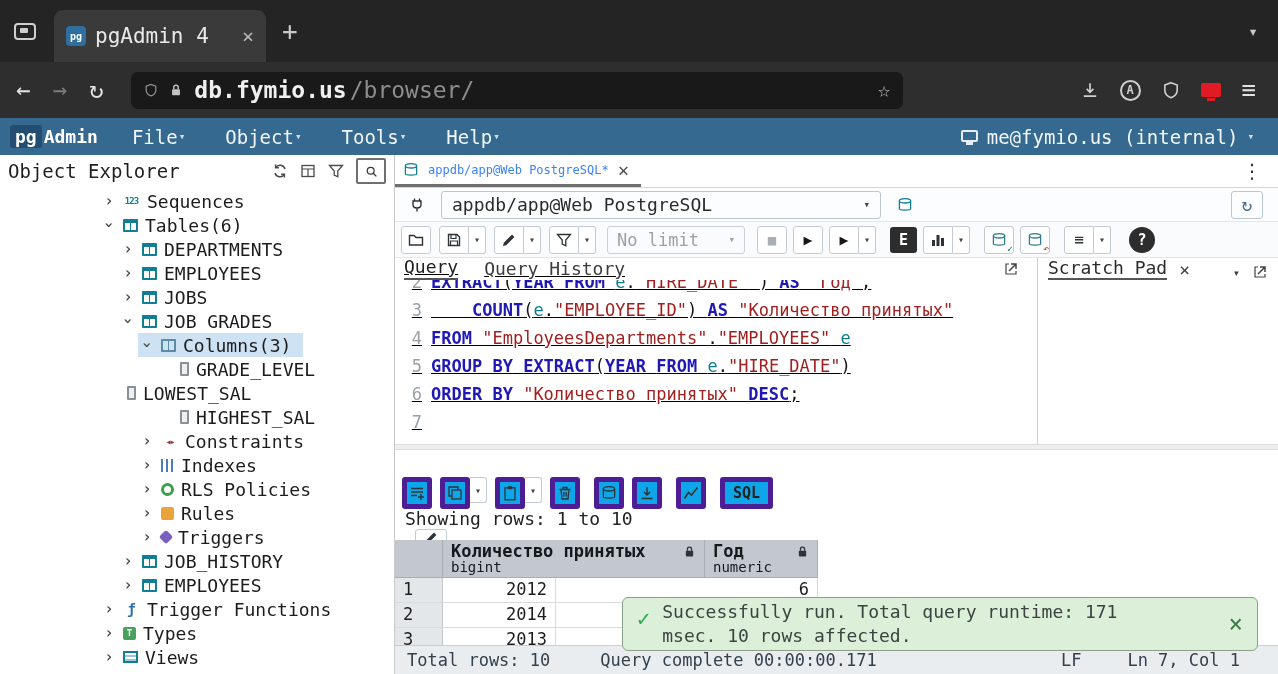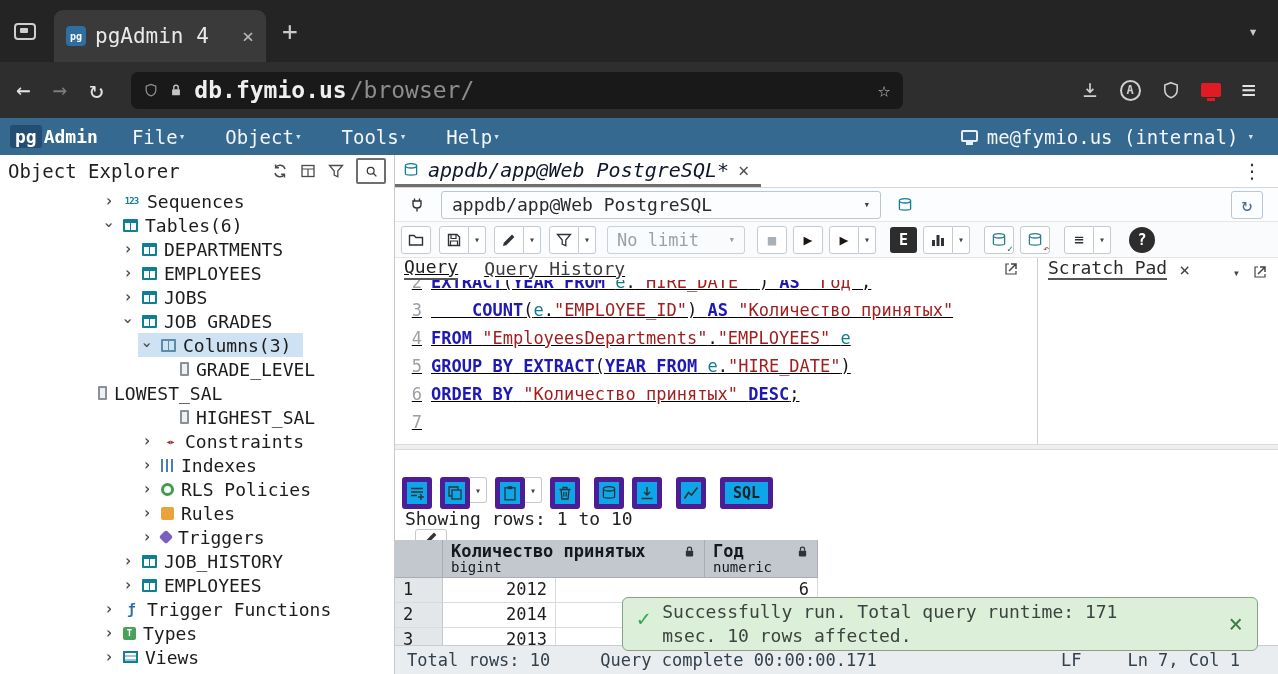--- a/index.html
+++ b/index.html
@@ -71,21 +71,21 @@
   .ti-trigger-function::before { content:"ƒ"; color:#2d6fa3; font-weight:bold; font-size:14px; }
   .ti-type { width:13px; height:13px; background:#4aa15c; border-radius:2px; color:#fff; display:flex; align-items:center; justify-content:center; }
   .ti-type::before { content:"T"; font-size:9px; font-weight:bold; }
   .ti-view { width:15px; height:12px; border:2px solid #0f7f95; background:repeating-linear-gradient(#fff 0 2px,#9fc6d0 2px 4px); }
   .ti-table-red::before { content:"◆"; color:#c01c28; font-size:13px; }
 
   
   #main { position:absolute; left:395px; top:155px; width:883px; height:519px; background:#fff; }
   .qt-tabbar { position:absolute; left:0; top:0; width:883px; height:33px; border-bottom:1px solid #d5d5d5; display:flex; align-items:center; background:#fff; }
   .qt-tab { display:flex; align-items:center; gap:9px; height:100%; padding:0 12px 0 8px; border-bottom:3px solid #6f6f6f; }
-  .qt-tab-label { font-size:20px; color:#0f172a;font-style:italic; }
+  .qt-tab-label { font-size:12px; color:#3b82f6; }
   .qt-tab-close { color:#555; font-size:19px; }
   .kebab { margin-left:auto; padding-right:16px; color:#333; font-size:20px; }
 
   .conn-bar { position:absolute; left:0; top:33px; width:883px; height:34px; display:flex; align-items:center; gap:9px; padding:0 7px; background:#fcfdfe; border-bottom:1px solid #e6e6e6; }
   .icon-btn { display:inline-flex; align-items:center; justify-content:center; width:30px; height:28px; color:#2e3436; }
   .conn-combo { width:440px; height:28px; border:1px solid #bcc6cf; border-radius:3px; display:flex; align-items:center; padding:0 10px; font-size:18px; color:#2b2b2b; }
   .conn-combo .caret { margin-left:auto; font-size:11px; color:#444; }
   .conn-refresh { margin-left:auto; width:32px; height:28px; border:1px solid #bcc6cf; border-radius:3px; display:flex; align-items:center; justify-content:center; color:#4a6f8c; font-size:18px; margin-right:8px;}
 
   .toolbar { position:absolute; left:0; top:67px; width:883px; height:36px; background:#fafbfc; border-bottom:1px solid #e6e6e6; display:flex; align-items:center; padding-left:6px; }
@@ -385,21 +385,21 @@
             <span class="tree-label">Columns(3)</span>
           </span>
         </div>
         <div class="tree-row" style="padding-left: 157px;">
           <span class="tree-inner">
             <span class="chev none">›</span>
             <span class="ti ti-column"></span>
             <span class="tree-label">GRADE_LEVEL</span>
           </span>
         </div>
-        <div class="tree-row" style="padding-left: 75px;">
+        <div class="tree-row" style="padding-left: 104px;">
           <span class="tree-inner">
             <span class="chev none">›</span>
             <span class="ti ti-column"></span>
             <span class="tree-label">LOWEST_SAL</span>
           </span>
         </div>
         <div class="tree-row" style="padding-left: 157px;">
           <span class="tree-inner">
             <span class="chev none">›</span>
             <span class="ti ti-column"></span>

